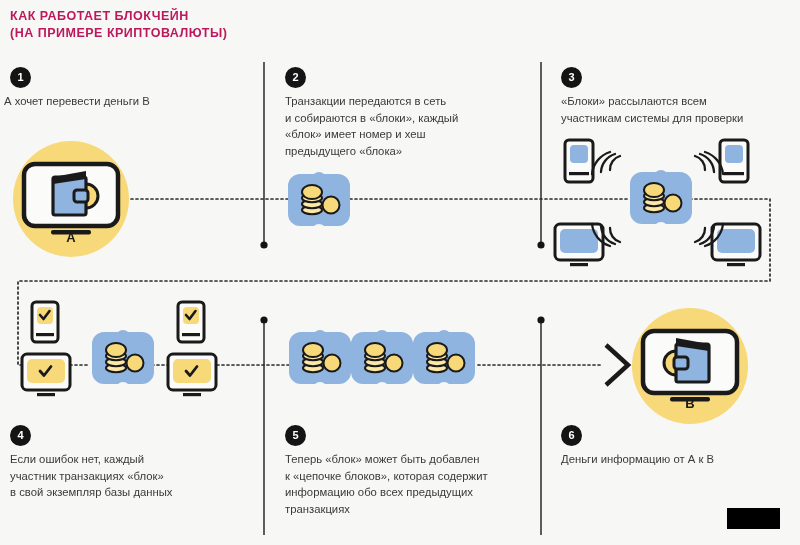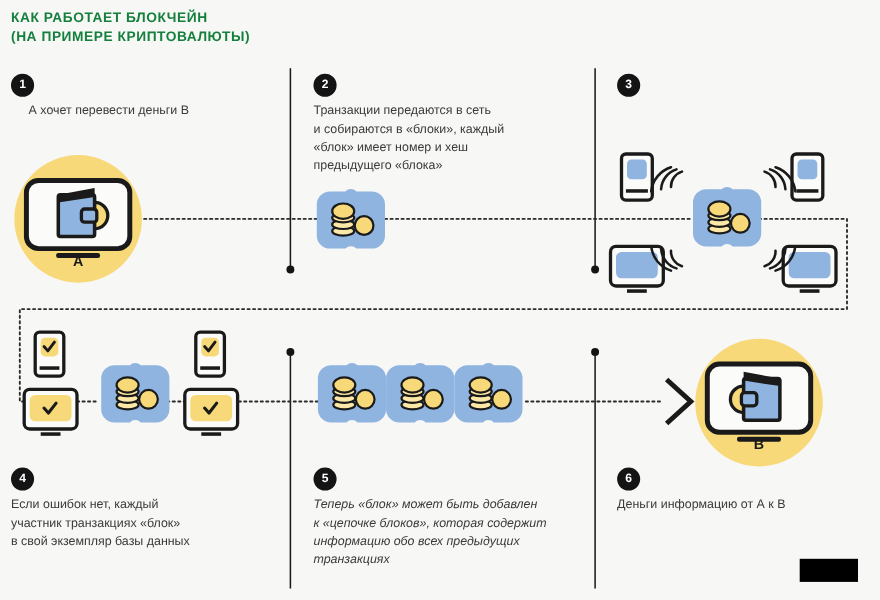--- a/index.html
+++ b/index.html
@@ -9,21 +9,21 @@
     font-family:"Liberation Sans","DejaVu Sans",sans-serif;
     color:#262626;
     overflow:hidden;
   }
   #root{position:relative;width:800px;height:545px;}
 
   
   .title{
     position:absolute;left:10px;top:8px;
     font-size:12.5px;font-weight:bold;letter-spacing:.5px;
-    line-height:17px;color:#15803d;text-transform:uppercase;
+    line-height:17px;color:#be185d;text-transform:uppercase;
     white-space:pre-line;
   }
 
   
   .badge{
     position:absolute;
     width:21px;height:21px;border-radius:50%;
     background:#141414;color:#fff;
     font-size:11px;font-weight:bold;
     display:flex;align-items:center;justify-content:center;
@@ -67,21 +67,21 @@
 
     <path d="M 690 199 L 770 199 L 770 281 L 18 281 L 18 365 L 88 365" fill="none" stroke="#2b2b2b" stroke-width="1.7" stroke-dasharray="2 3" stroke-linecap="round"></path>
 
     <line x1="152" y1="365" x2="292" y2="365" stroke="#2b2b2b" stroke-width="1.7" stroke-dasharray="2 3" stroke-linecap="round"></line>
 
     <line x1="478" y1="365" x2="600" y2="365" stroke="#2b2b2b" stroke-width="1.7" stroke-dasharray="2 3" stroke-linecap="round"></line>
     <polyline points="606,345 628,365 606,385" fill="none" stroke="#1a1a1a" stroke-width="4.5" stroke-linecap="butt" stroke-linejoin="miter"></polyline>
   </svg>
 
   <div class="badge" style="left:10px;top:67px;">1</div>
-  <div class="steptext" style="left:26px;top:93px;width:240px;">А хочет перевести деньги В</div>
+  <div class="steptext" style="left:4px;top:93px;width:240px;">А хочет перевести деньги В</div>
 
   <svg style="position:absolute;left:10px;top:138px;" width="122" height="122" viewBox="0 0 122 122">
     <circle cx="61" cy="61" r="58" fill="#f8d979"></circle>
 
     <rect x="14" y="26" width="94" height="62" rx="11" ry="11" fill="#fbfbfa" stroke="#1a1a1a" stroke-width="4.5"></rect>
     <rect x="41" y="92" width="40" height="4.5" rx="2" fill="#1a1a1a"></rect>
 
     <circle cx="76" cy="58" r="12" fill="#f8d979" stroke="#1a1a1a" stroke-width="3"></circle>
 
     <rect x="43" y="39" width="33" height="38" rx="2" fill="#8fb4e0" stroke="#1a1a1a" stroke-width="3.2"></rect>
@@ -105,20 +105,22 @@
 
     <ellipse cx="26" cy="38" rx="10" ry="4.2" fill="#fbe7a6" stroke="#1a1a1a" stroke-width="2"></ellipse>
     <ellipse cx="26" cy="32" rx="10" ry="4.2" fill="#fbe7a6" stroke="#1a1a1a" stroke-width="2"></ellipse>
     <ellipse cx="26" cy="26" rx="10" ry="4.2" fill="#fbe7a6" stroke="#1a1a1a" stroke-width="2"></ellipse>
     <ellipse cx="26" cy="20" rx="10" ry="7" fill="#f8d979" stroke="#1a1a1a" stroke-width="2"></ellipse>
 
     <circle cx="45" cy="33" r="8.5" fill="#f8d979" stroke="#1a1a1a" stroke-width="2"></circle>
   </svg>
 
   <div class="badge" style="left:561px;top:67px;">3</div>
+  <div class="steptext" style="left:561px;top:93px;width:235px;">«Блоки» рассылаются всем
+участникам системы для проверки</div>
 
   <svg style="position:absolute;left:550px;top:134px;" width="250" height="132" viewBox="0 0 250 132">
 
     <g>
       <rect x="15" y="6" width="28" height="42" rx="4" fill="#fbfbfa" stroke="#1a1a1a" stroke-width="3"></rect>
       <rect x="20" y="11" width="18" height="18" rx="4" fill="#8fb4e0"></rect>
       <rect x="19" y="38" width="20" height="3.2" fill="#1a1a1a"></rect>
     </g>
 
     <g>
@@ -240,21 +242,21 @@
                a 12 12 0 0 1 -12 -12 v -28 a 12 12 0 0 1 12 -12 z" fill="#8fb4e0"></path>
       <ellipse cx="26" cy="38" rx="10" ry="4.2" fill="#fbe7a6" stroke="#1a1a1a" stroke-width="2"></ellipse>
       <ellipse cx="26" cy="32" rx="10" ry="4.2" fill="#fbe7a6" stroke="#1a1a1a" stroke-width="2"></ellipse>
       <ellipse cx="26" cy="26" rx="10" ry="4.2" fill="#fbe7a6" stroke="#1a1a1a" stroke-width="2"></ellipse>
       <ellipse cx="26" cy="20" rx="10" ry="7" fill="#f8d979" stroke="#1a1a1a" stroke-width="2"></ellipse>
       <circle cx="45" cy="33" r="8.5" fill="#f8d979" stroke="#1a1a1a" stroke-width="2"></circle>
     </g>
   </svg>
 
   <div class="badge" style="left:285px;top:425px;">5</div>
-  <div class="steptext" style="left:285px;top:451px;width:255px;font-style:italic;">Теперь «блок» может быть добавлен
+  <div class="steptext" style="left:285px;top:451px;width:255px;">Теперь «блок» может быть добавлен
 к «цепочке блоков», которая содержит
 информацию обо всех предыдущих
 транзакциях</div>
 
   <svg style="position:absolute;left:628px;top:304px;" width="124" height="124" viewBox="0 0 124 124">
     <circle cx="62" cy="62" r="58" fill="#f8d979"></circle>
     <rect x="15" y="27" width="94" height="62" rx="11" ry="11" fill="#fbfbfa" stroke="#1a1a1a" stroke-width="4.5"></rect>
     <rect x="42" y="93" width="40" height="4.5" rx="2" fill="#1a1a1a"></rect>
 
     <circle cx="48" cy="59" r="12" fill="#f8d979" stroke="#1a1a1a" stroke-width="3"></circle>

